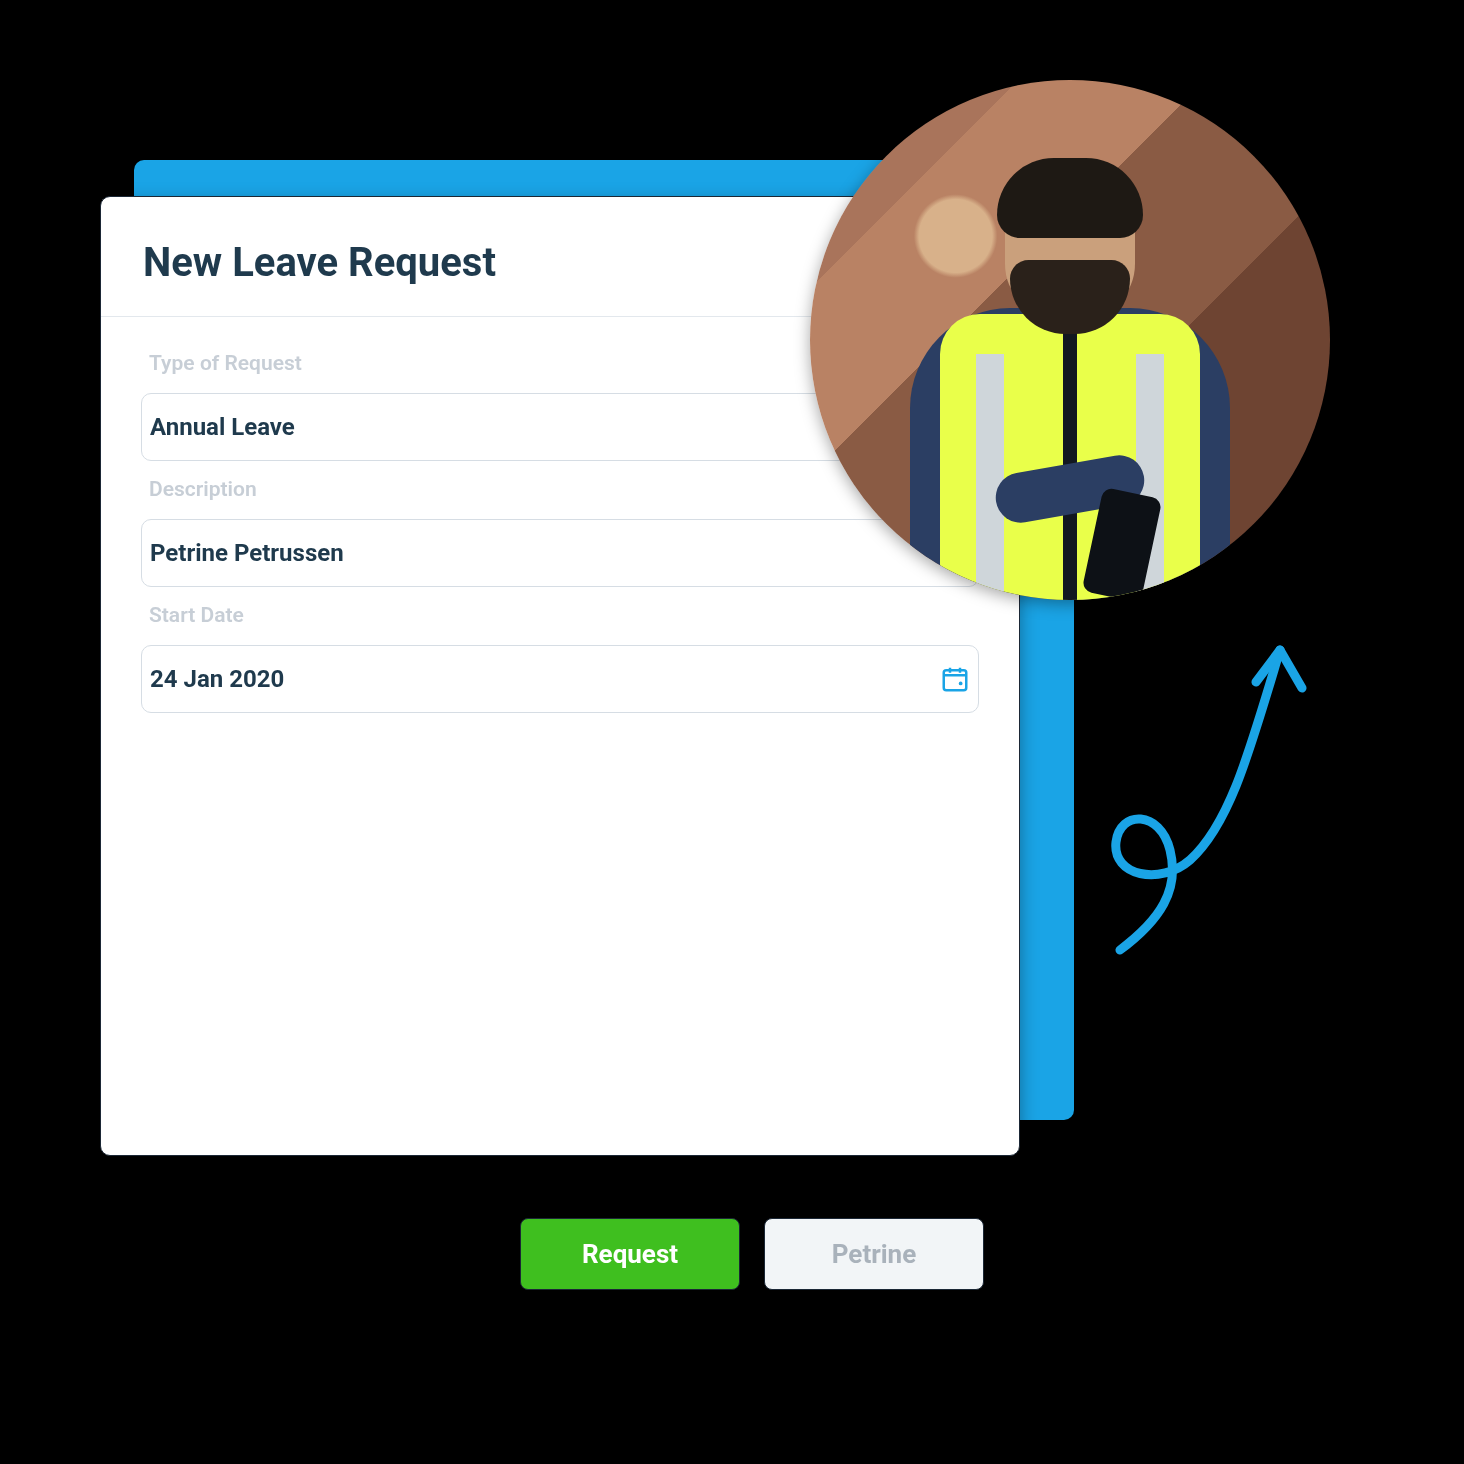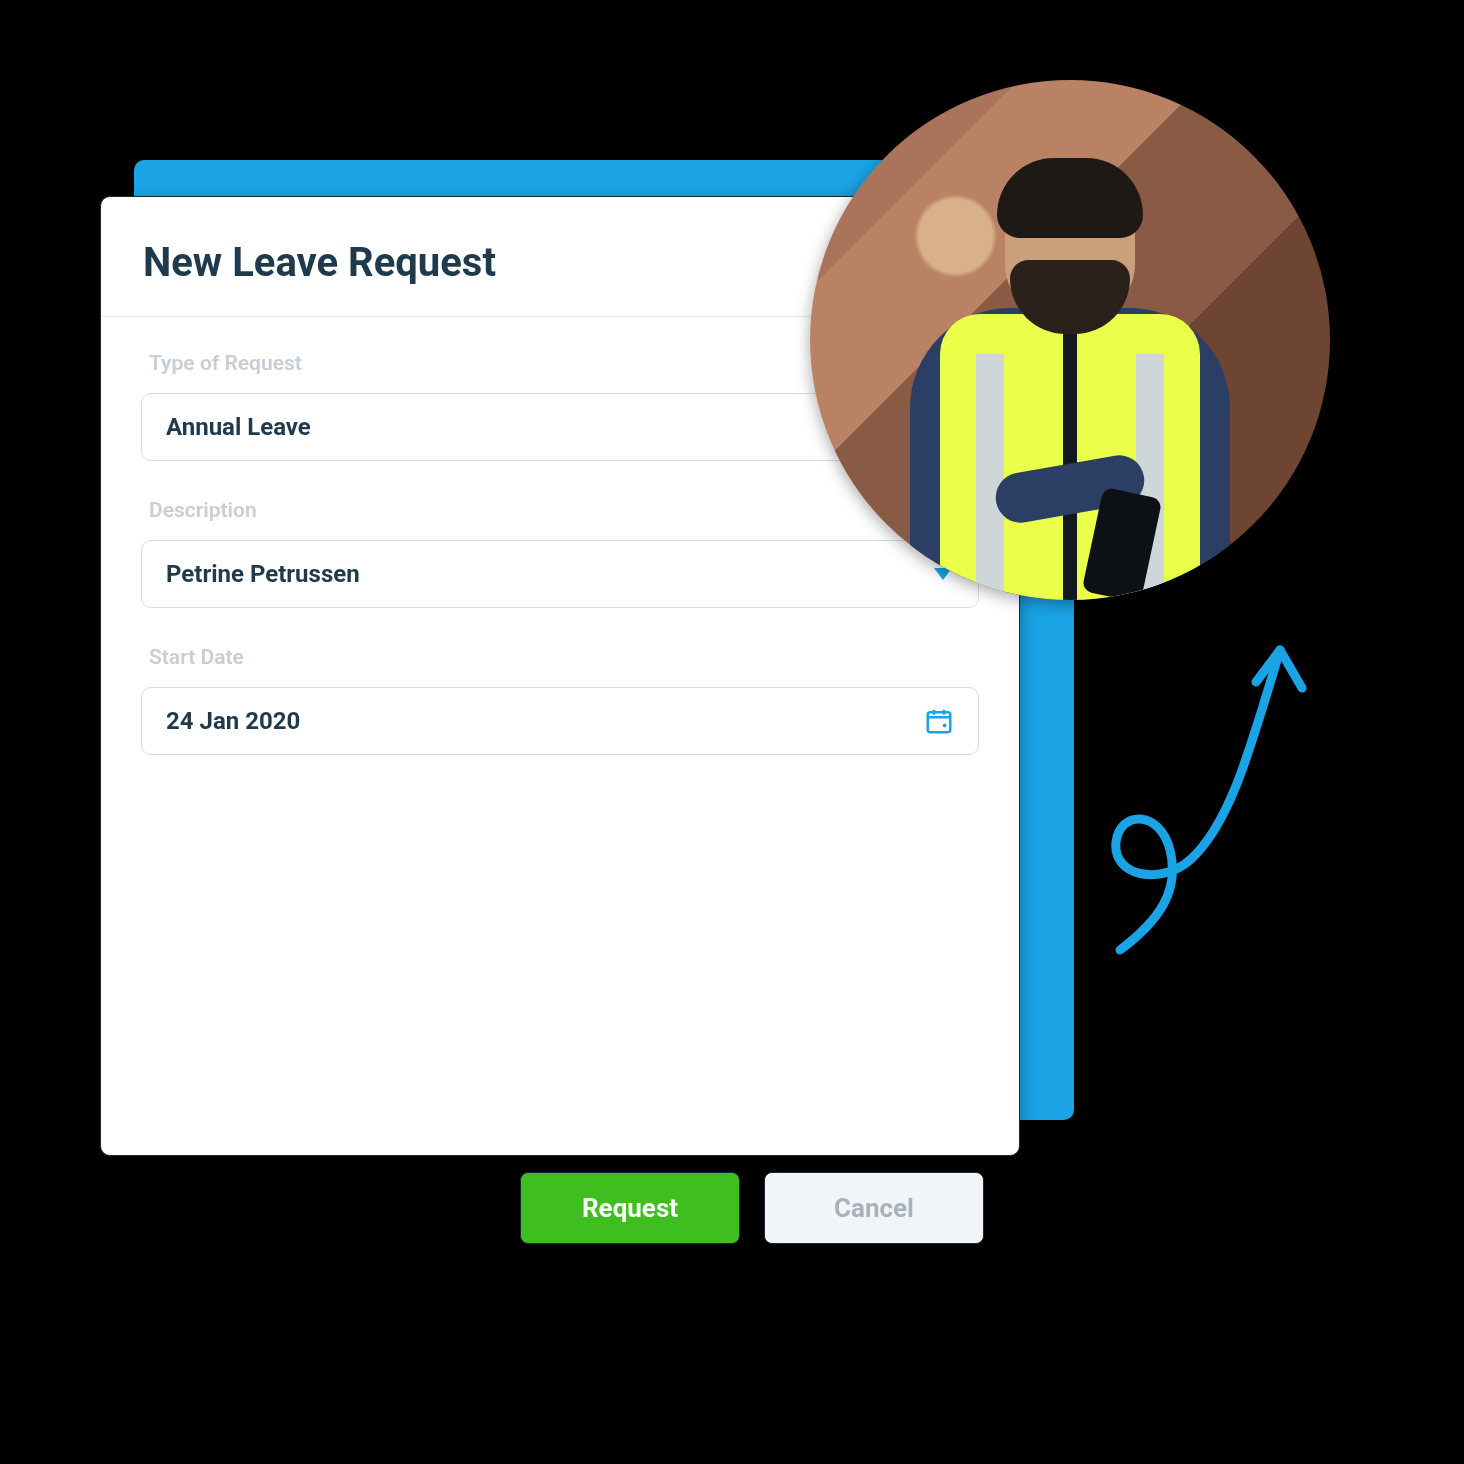--- a/index.html
+++ b/index.html
@@ -57,26 +57,26 @@
     margin: 0 0 18px 8px;
   }
   .input {
     width: 100%;
     height: 68px;
     border: 1.5px solid #d6dde4;
     border-radius: 10px;
     font-size: 24px;
     font-weight: 700;
     color: #1f3a4d;
-    padding: 0 24px;
+    padding: 0 8px;
     display: flex;
     align-items: center;
     justify-content: space-between;
     background: #fff;
-    margin-bottom: 37px;
+    margin-bottom: 16px;
   }
   .input.half { width: 100%; }
   .row {
     display: flex;
     gap: 28px;
   }
   .col { flex: 1; }
   .chevron {
     width: 0; height: 0;
     border-left: 9px solid transparent;
@@ -97,20 +97,21 @@
     height: 72px;
     min-width: 220px;
     border-radius: 8px;
     font-size: 26px;
     font-weight: 700;
     display: flex;
     align-items: center;
     justify-content: center;
     border: 1.5px solid #1b2735;
     cursor: pointer;
+    margin-top: 46px;
   }
   .btn-primary { background: #3fbf1f; color: #fff; }
   .btn-secondary { background: #f2f5f7; color: #a9b2bb; border-color: #1b2735; }
   .avatar {
     position: absolute;
     top: 80px;
     left: 810px;
     width: 520px;
     height: 520px;
     border-radius: 50%;
@@ -235,21 +236,21 @@
         </div>
       </div>
     </div>
   </div>
 
   <div class="actions">
     <div class="btn btn-primary">
       <span>Request</span>
     </div>
     <div class="btn btn-secondary">
-      <span>Cancel</span>
+      <span>Petrine</span>
     </div>
   </div>
 </div>
 
 <div class="avatar">
   <div class="avatar-bg"></div>
   <div class="avatar-person">
     <div class="avatar-torso"></div>
     <div class="avatar-vest"></div>
     <div class="avatar-zip"></div>

